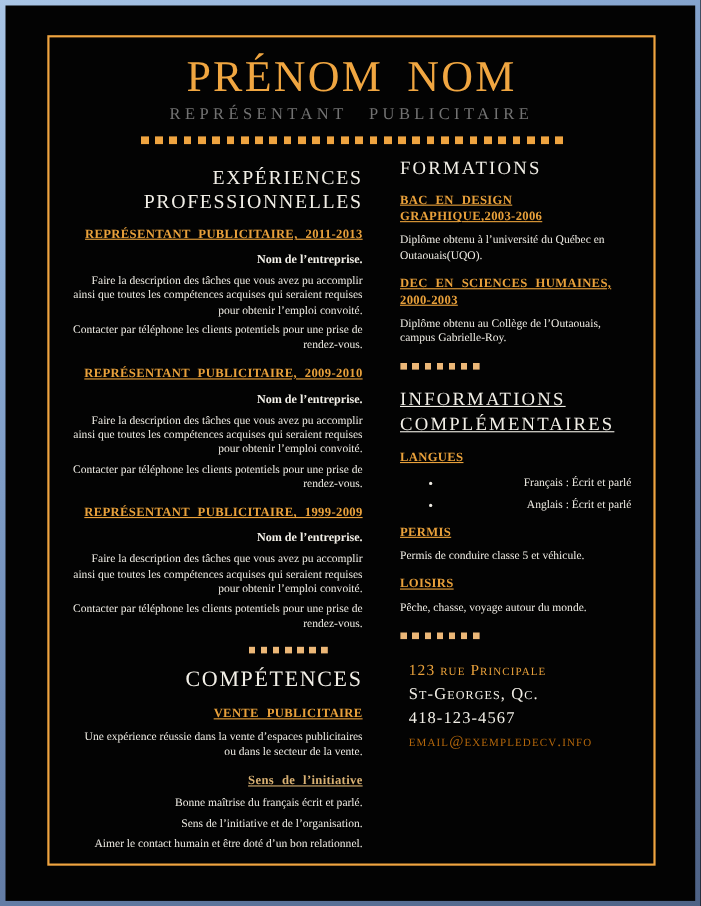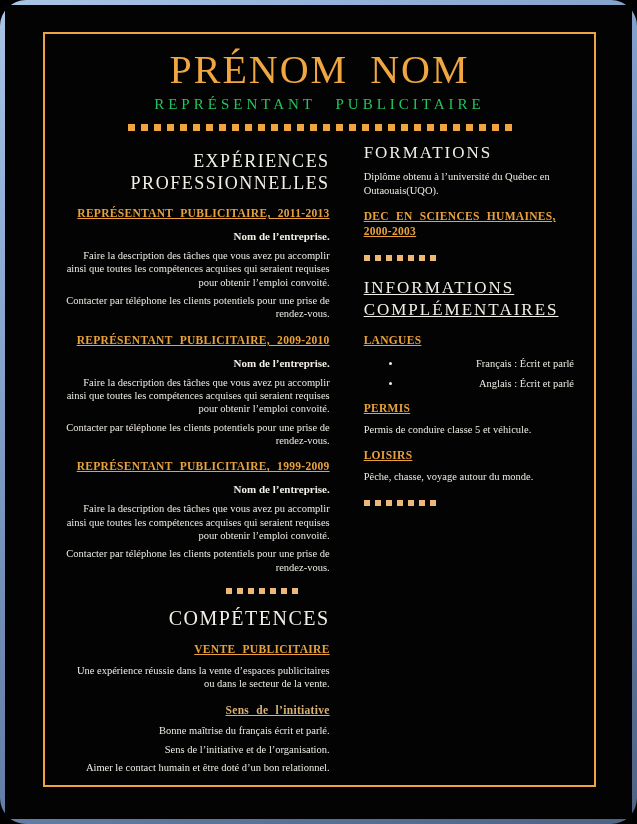--- a/index.html
+++ b/index.html
@@ -6,21 +6,20 @@
   html, body { margin: 0; padding: 0; }
   body {
     width: 637px; height: 824px;
     font-family: "Liberation Serif", "DejaVu Serif", serif;
     background: #000;
   }
   .window-frame {
     width: 637px; height: 824px;
     background: linear-gradient(150deg, #aac6e6 0%, #8fafd8 20%, #6d89b4 55%, #4e6285 100%);
     padding: 5px;
-    border-radius: 26px;
   }
   .page {
     width: 100%; height: 100%;
     background: #030303;
     padding: 27px 36px 32px 38px;
   }
   .inner-frame {
     width: 100%; height: 100%;
     border: 2px solid #efa440;
     padding: 12px 0 0 0;
@@ -29,21 +28,21 @@
   
   .hdr { text-align: center; }
   .cv-name {
     margin: 2px 0 0 0;
     font-size: 40px; font-weight: normal;
     color: #f0a641; letter-spacing: 2px; word-spacing: 10px;
     line-height: 1.1;
   }
   .cv-role {
     margin-top: 4px;
-    font-size: 15px; color: #22c55e;
+    font-size: 15px; color: #737373;
     letter-spacing: 4px; word-spacing: 12px;
   }
   .dots-lg {
     width: 384px; height: 7px; margin: 11px auto 0 auto;
     background: repeating-linear-gradient(to right, #efa440 0 7px, transparent 7px 13px);
   }
   
   .columns { display: flex; margin-top: 12px; padding: 0 20px; }
   .col-left  { width: 273px; text-align: right; }
   .col-right { width: 217px; margin-left: 34px; text-align: left; }
@@ -148,43 +147,51 @@
             <div class="body-text">Bonne maîtrise du français écrit et parlé.</div>
             <div class="body-text">Sens de l’initiative et de l’organisation.</div>
             <div class="body-text">Aimer le contact humain et être doté d’un bon relationnel.</div>
           </div>
         </div>
 
         <div class="col-right">
           <h2 class="sec-heading right-col">FORMATIONS</h2>
 
           <div>
+            <div class="entry-title">BAC EN DESIGN GRAPHIQUE,2003-2006</div>
             <div class="body-text">Diplôme obtenu à l’université du Québec en Outaouais(UQO).</div>
           </div>
 
           <div>
             <div class="entry-title">DEC EN SCIENCES HUMAINES, 2000-2003</div>
+            <div class="body-text">Diplôme obtenu au Collège de l’Outaouais, campus Gabrielle-Roy.</div>
           </div>
 
           <div class="dots-sm gap-lg"></div>
 
           <h2 class="sec-heading right-col infos">INFORMATIONS COMPLÉMENTAIRES</h2>
 
           <div class="entry-title">LANGUES</div>
           <ul class="lang-list">
             <li>Français : Écrit et parlé</li>
             <li>Anglais : Écrit et parlé</li>
           </ul>
 
           <div class="entry-title">PERMIS</div>
           <div class="body-text">Permis de conduire classe 5 et véhicule.</div>
 
           <div class="entry-title">LOISIRS</div>
           <div class="body-text">Pêche, chasse, voyage autour du monde.</div>
 
           <div class="dots-sm gap-lg"></div>
 
+          <div class="contact">
+            <div class="contact-line contact-address">123 rue Principale</div>
+            <div class="contact-line contact-city">St-Georges, Qc.</div>
+            <div class="contact-line contact-phone">418-123-4567</div>
+            <div class="contact-line contact-email">email@exempledecv.info</div>
+          </div>
         </div>
 
       </div>
     </div>
   </div>
 </div>
 
 </body></html>

